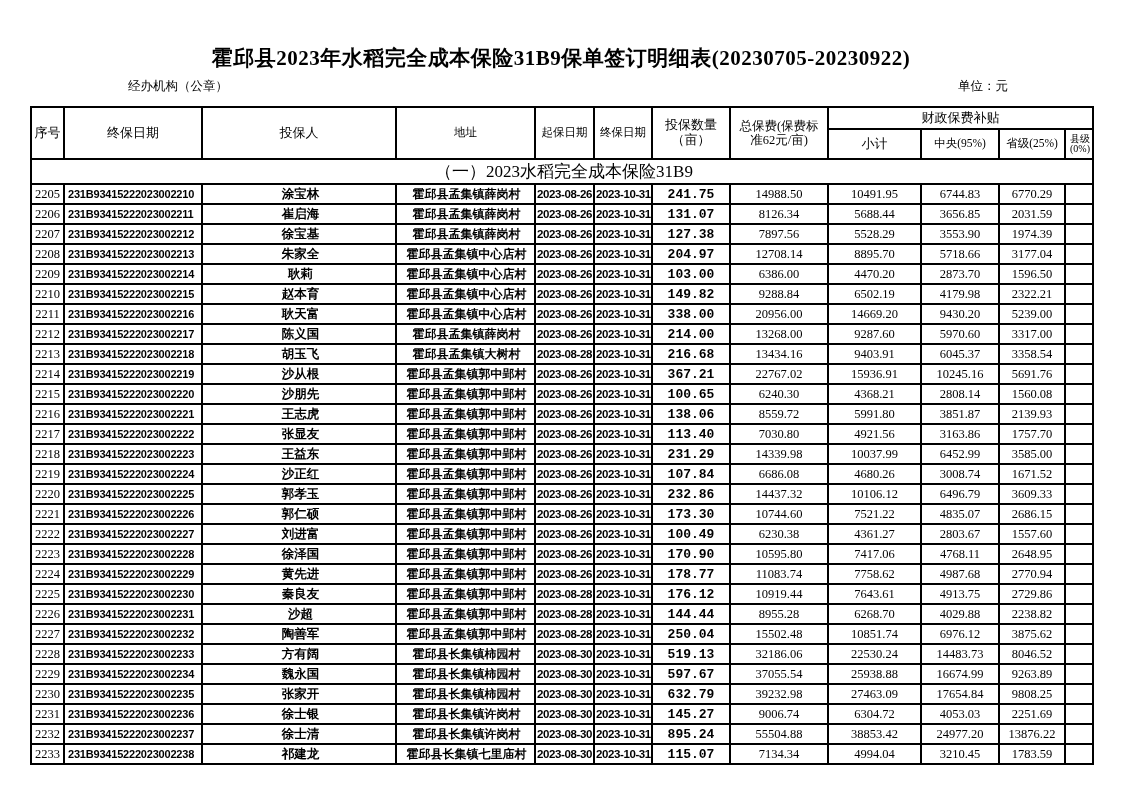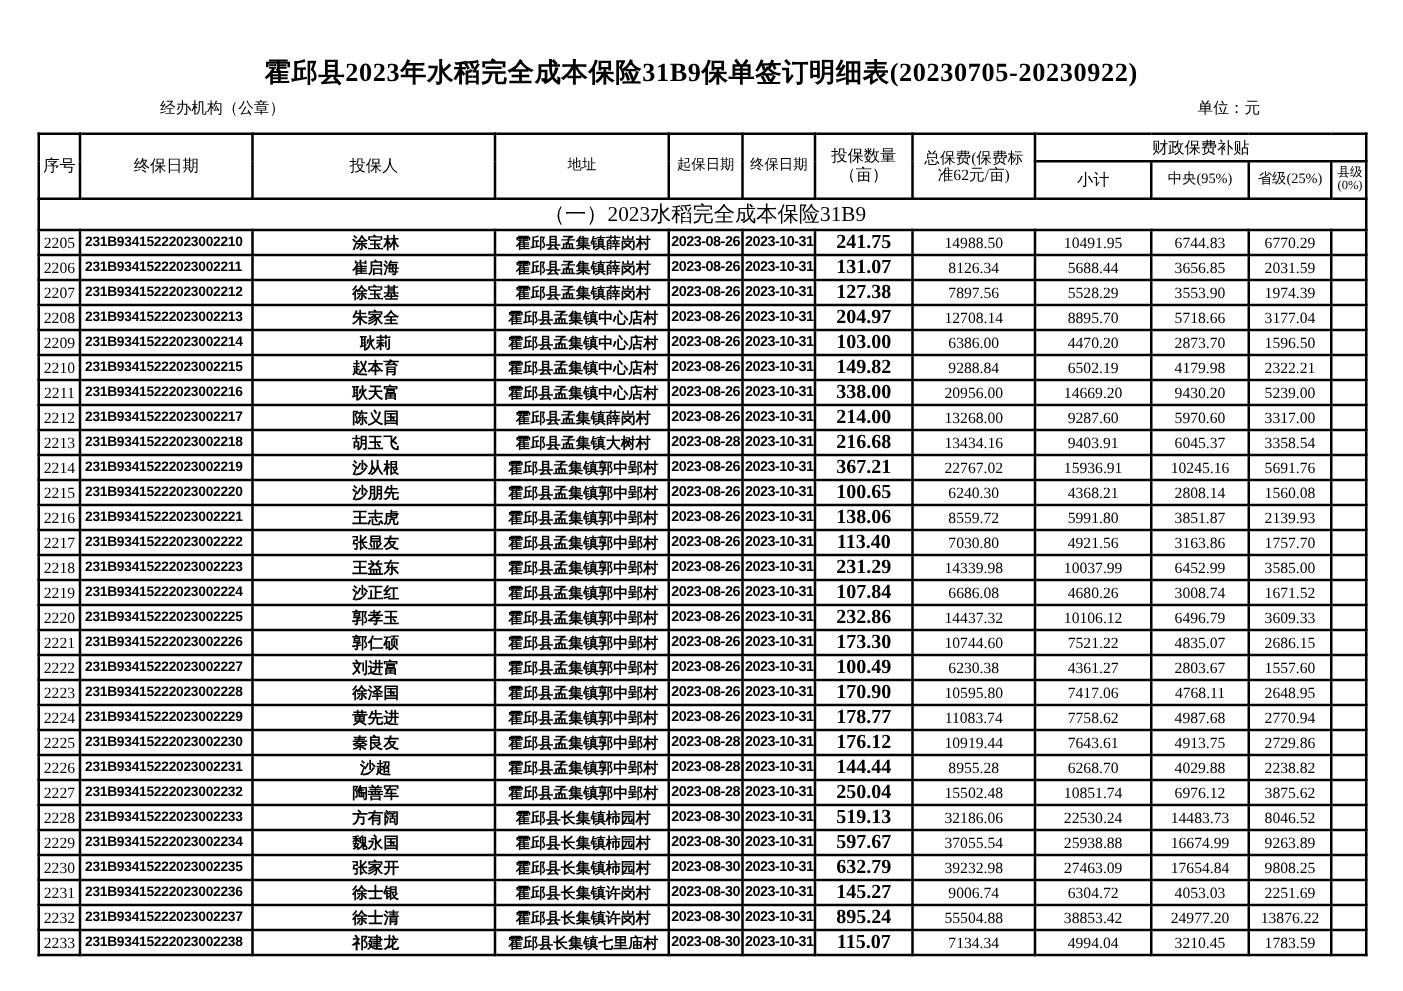--- a/index.html
+++ b/index.html
@@ -43,21 +43,21 @@
     font-size:12.5px;text-align:left;padding-left:4px !important;
   }
   .c-addr{
     font-family:"Liberation Sans", sans-serif;font-weight:600;
     font-size:12px;text-align:center;padding-left:3px !important;
   }
   .c-date{
     font-family:"Liberation Sans", sans-serif;font-weight:bold;
     font-size:11.5px;letter-spacing:-0.4px;
   }
-  .c-qty{font-family:Liberation Serif, serif;font-weight:bold;font-size:16px;}
+  .c-qty{font-family:Liberation Mono, monospace;font-weight:bold;font-size:13px;}
   .c-money{font-family:"Liberation Serif", serif;font-size:12.5px;word-spacing:2px;}
   .c-county{font-size:11px;}
 </style>
 </head>
 <body>
 
 <div class="page-title">霍邱县2023年水稻完全成本保险31B9保单签订明细表(20230705-20230922)</div>
 
 <div class="meta-row">
   <span class="agency-label">经办机构（公章）</span>

